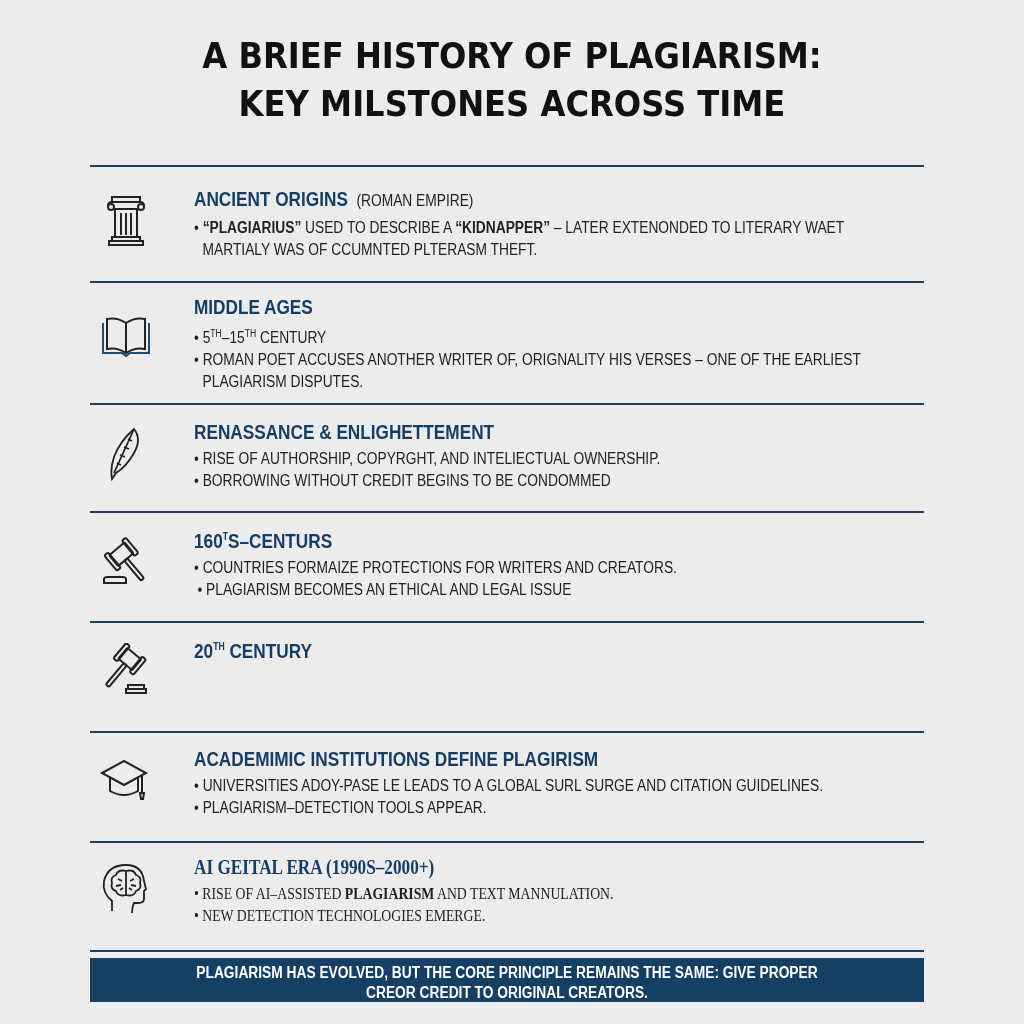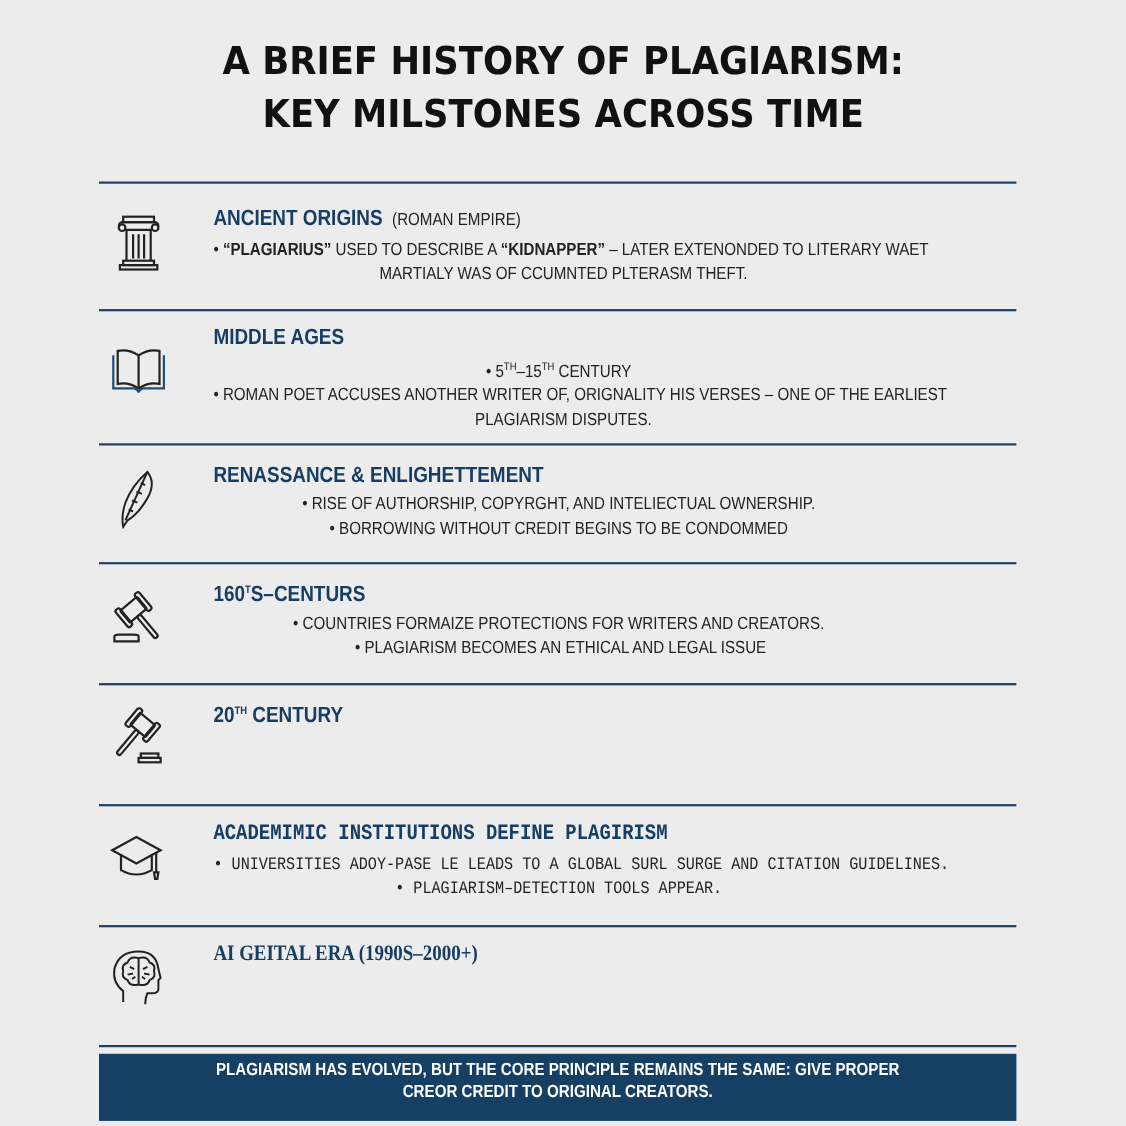--- a/index.html
+++ b/index.html
@@ -37,31 +37,31 @@
   .icon svg { width: 56px; height: 56px; }
   .heading {
     font-weight: bold; color: #163d63;
     font-size: 20px; line-height: 24px;
     transform-origin: left; transform: scaleX(0.86);
     white-space: nowrap;
   }
   .heading .sub {
     font-weight: normal; color: #222; font-size: 16px; margin-left: 10px;
   }
-  .bullets { margin-top: 4px; text-align: center; }
+  .bullets { margin-top: 4px; }
   .bullet {
     font-size: 16px; line-height: 22px; color: #222;
     transform-origin: left; transform: scaleX(0.86);
     white-space: nowrap;
   }
   .bullet.cont { padding-left: 10px; }
   .bullet b { font-weight: bold; }
   sup { font-size: 10px; }
   .footer {
-    position: absolute; left: 90px; top: 958px; width: 834px; height: 61px;
+    position: absolute; left: 90px; top: 958px; width: 834px; height: 44px;
     background: #163f64;
     color: #fff; text-align: center;
     font-weight: bold; font-size: 16px; line-height: 20px;
     box-sizing: border-box; padding-top: 5px;
   }
   .footer span { display: block; transform: scaleX(0.86); }
   .footer-rule {
     position: absolute; left: 90px; top: 950px; width: 834px; height: 2px; background: #1d3f63;
   }
 </style>
@@ -166,21 +166,21 @@
           <rect x="25" y="22" width="4" height="28" rx="2"></rect>
         </g>
         <rect x="28" y="46" width="20" height="4"></rect>
         <rect x="30" y="42" width="16" height="4"></rect>
       </svg>
     </div>
     <div class="heading">20<sup>TH</sup> CENTURY</div>
   </div>
   <div class="divider"></div>
 
-  <div class="section" style="height:108px; padding-top:14px;font-family:Liberation Mono, monospace;">
+  <div class="section" style="height:108px; padding-top:14px;">
     <div class="icon" style="top:20px;">
       <svg viewBox="0 0 56 56" fill="none" stroke="#222" stroke-width="2">
         <path d="M4 20 L26 8 L48 20 L26 32 Z"></path>
         <path d="M12 24 L12 38 Q26 46 40 38 L40 24"></path>
         <line x1="44" y1="22" x2="44" y2="40"></line>
         <path d="M42 40 L46 40 L45 46 L43 46 Z"></path>
       </svg>
     </div>
     <div class="heading">ACADEMIMIC INSTITUTIONS DEFINE PLAGIRISM</div>
     <div class="bullets">
@@ -193,20 +193,24 @@
   <div class="section" style="height:98px; padding-top:12px;font-family:Liberation Serif, serif;">
     <div class="icon" style="top:16px;">
       <svg viewBox="0 0 56 56" fill="none" stroke="#222" stroke-width="1.8">
         <path d="M14 52 L14 42 Q4 34 6 22 Q10 6 28 6 Q44 6 46 22 L48 30 L46 32 L46 40 Q46 44 40 44 L36 44 Q34 48 34 54"></path>
         <path d="M28 12 Q20 10 18 16 Q12 18 14 24 Q12 30 18 32 Q20 38 28 36 Z"></path>
         <path d="M28 12 Q36 10 38 16 Q44 18 42 24 Q44 30 38 32 Q36 38 28 36"></path>
         <path d="M20 20 L24 22 M18 27 L23 26 M22 31 L25 29 M36 20 L32 22 M38 27 L33 26 M34 31 L31 29"></path>
       </svg>
     </div>
     <div class="heading">AI GEITAL ERA (1990S–2000+)</div>
+    <div class="bullets">
+      <div class="bullet">• <span>RISE OF AI–ASSISTED </span><b>PLAGIARISM</b><span> AND TEXT MANNULATION.</span></div>
+      <div class="bullet">• <span>NEW DETECTION TECHNOLOGIES EMERGE.</span></div>
+    </div>
   </div>
 </div>
 
 <div class="footer-rule"></div>
 <div class="footer">
   <span>PLAGIARISM HAS EVOLVED, BUT THE CORE PRINCIPLE REMAINS THE SAME: GIVE PROPER</span>
   <span>CREOR CREDIT TO ORIGINAL CREATORS.</span>
 </div>
 
 </body></html>

